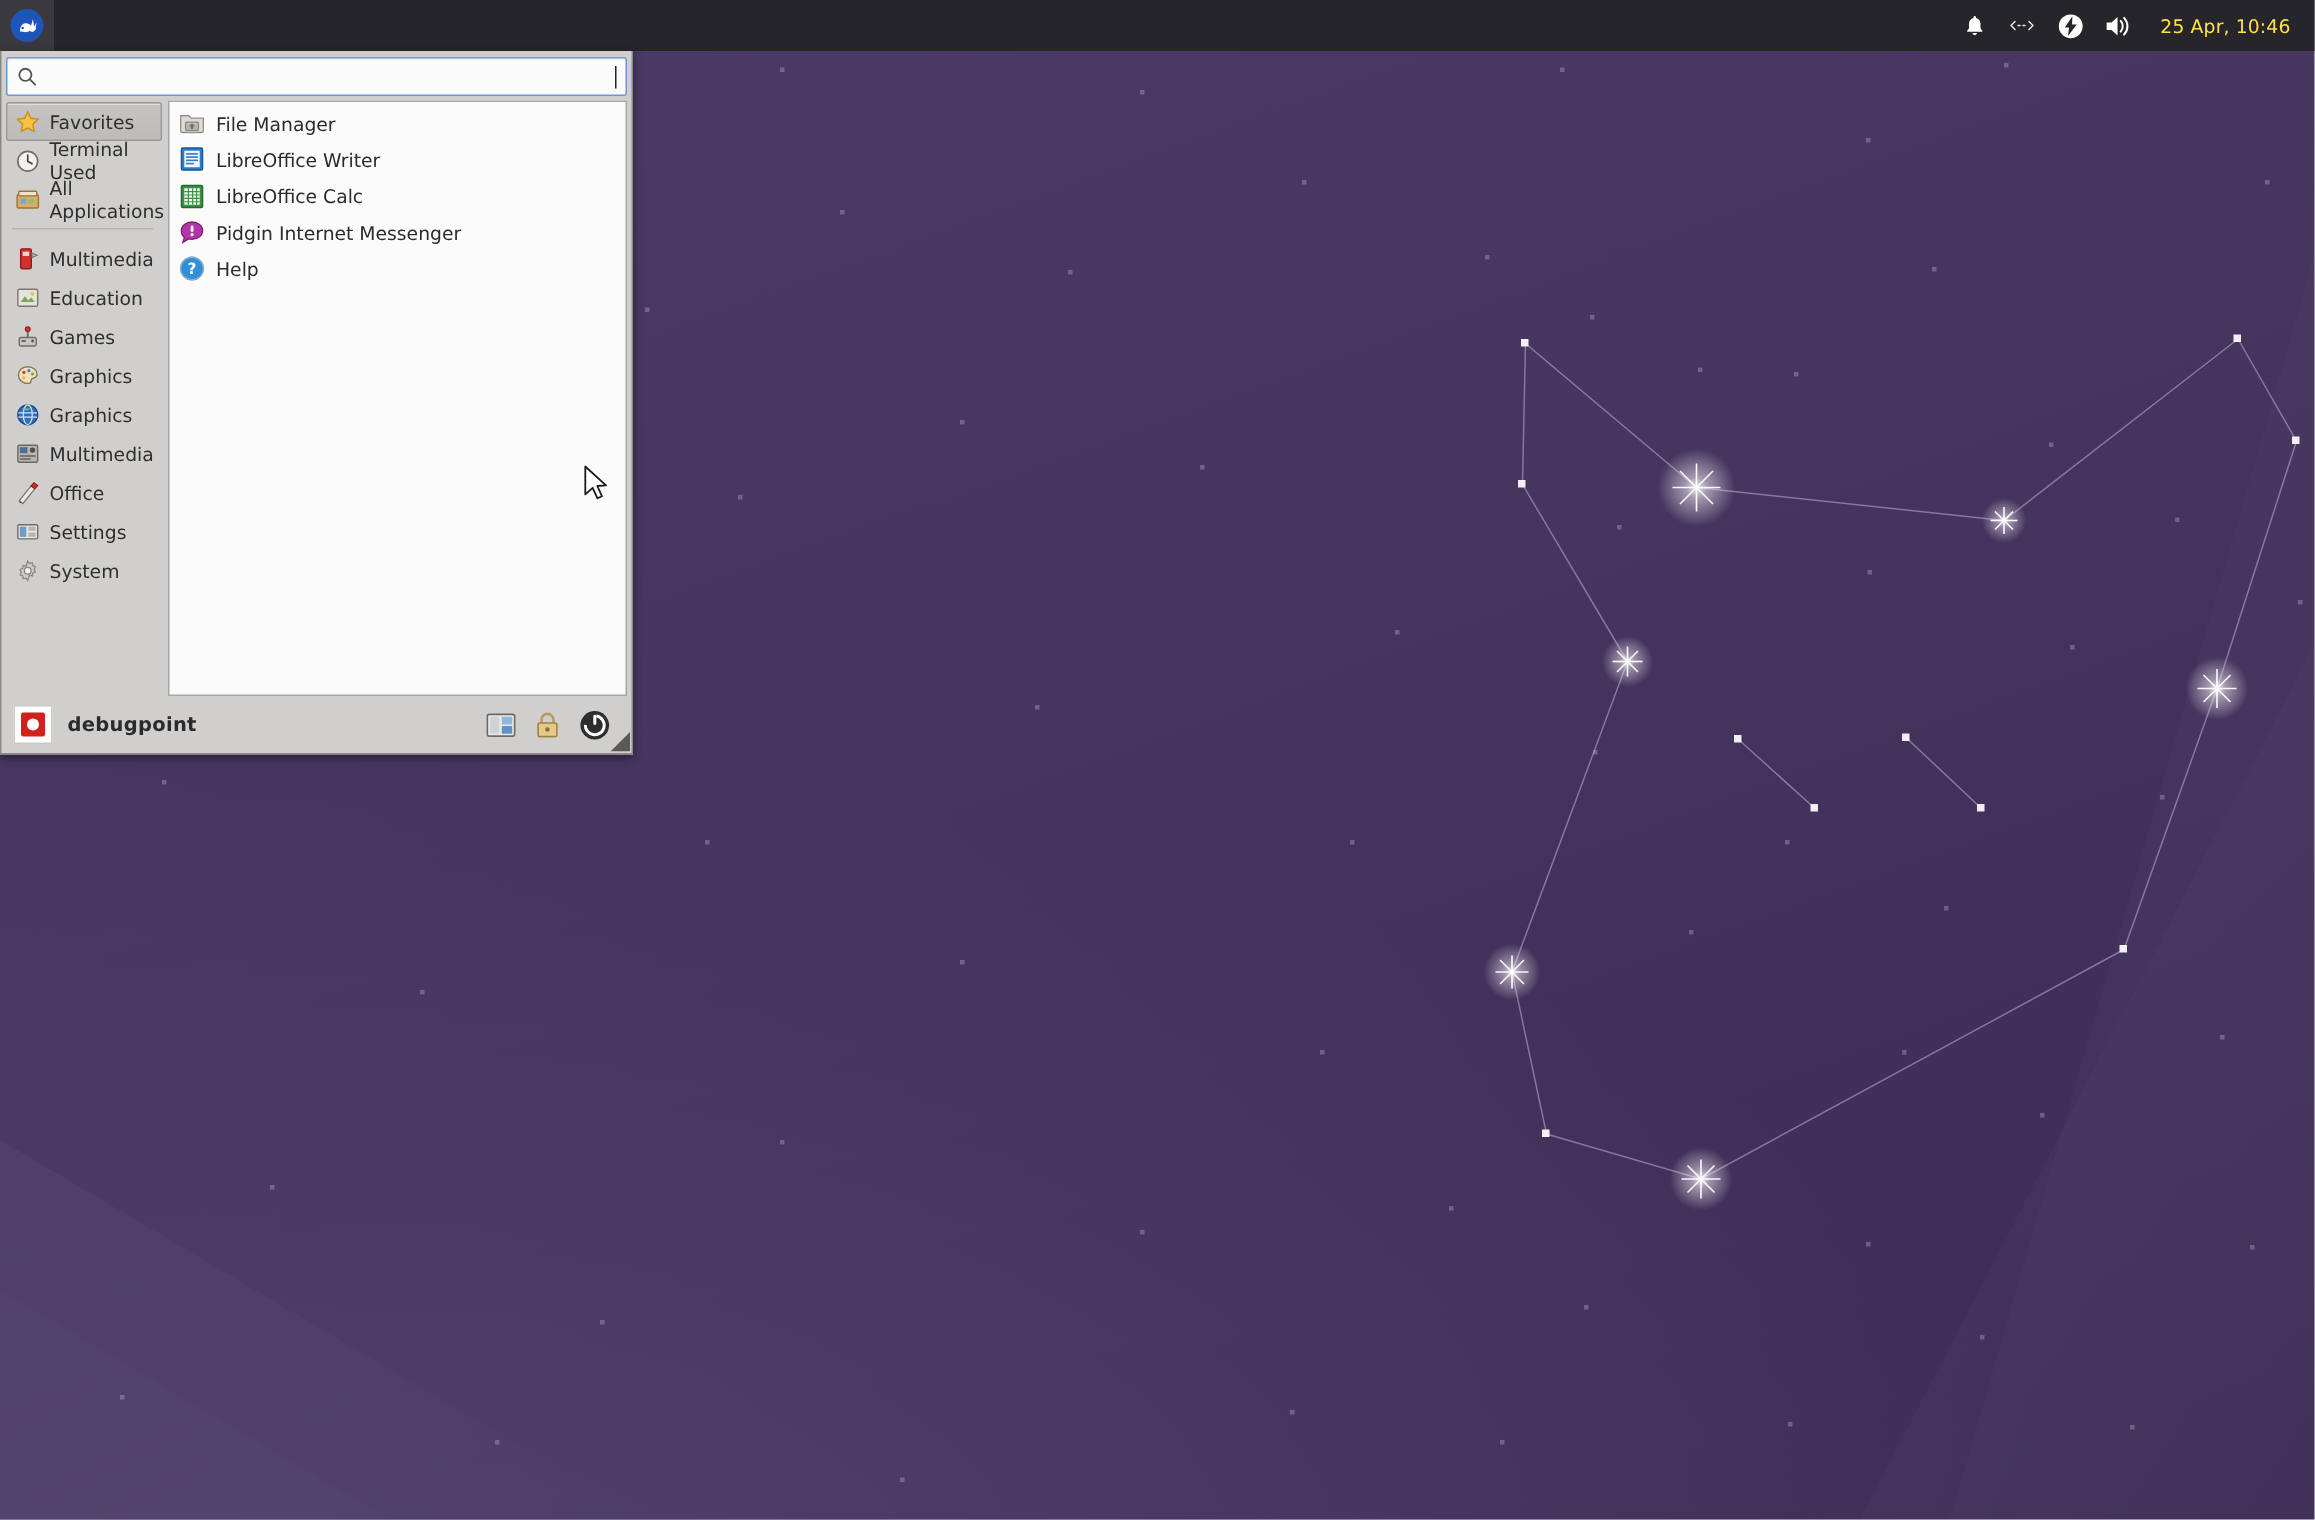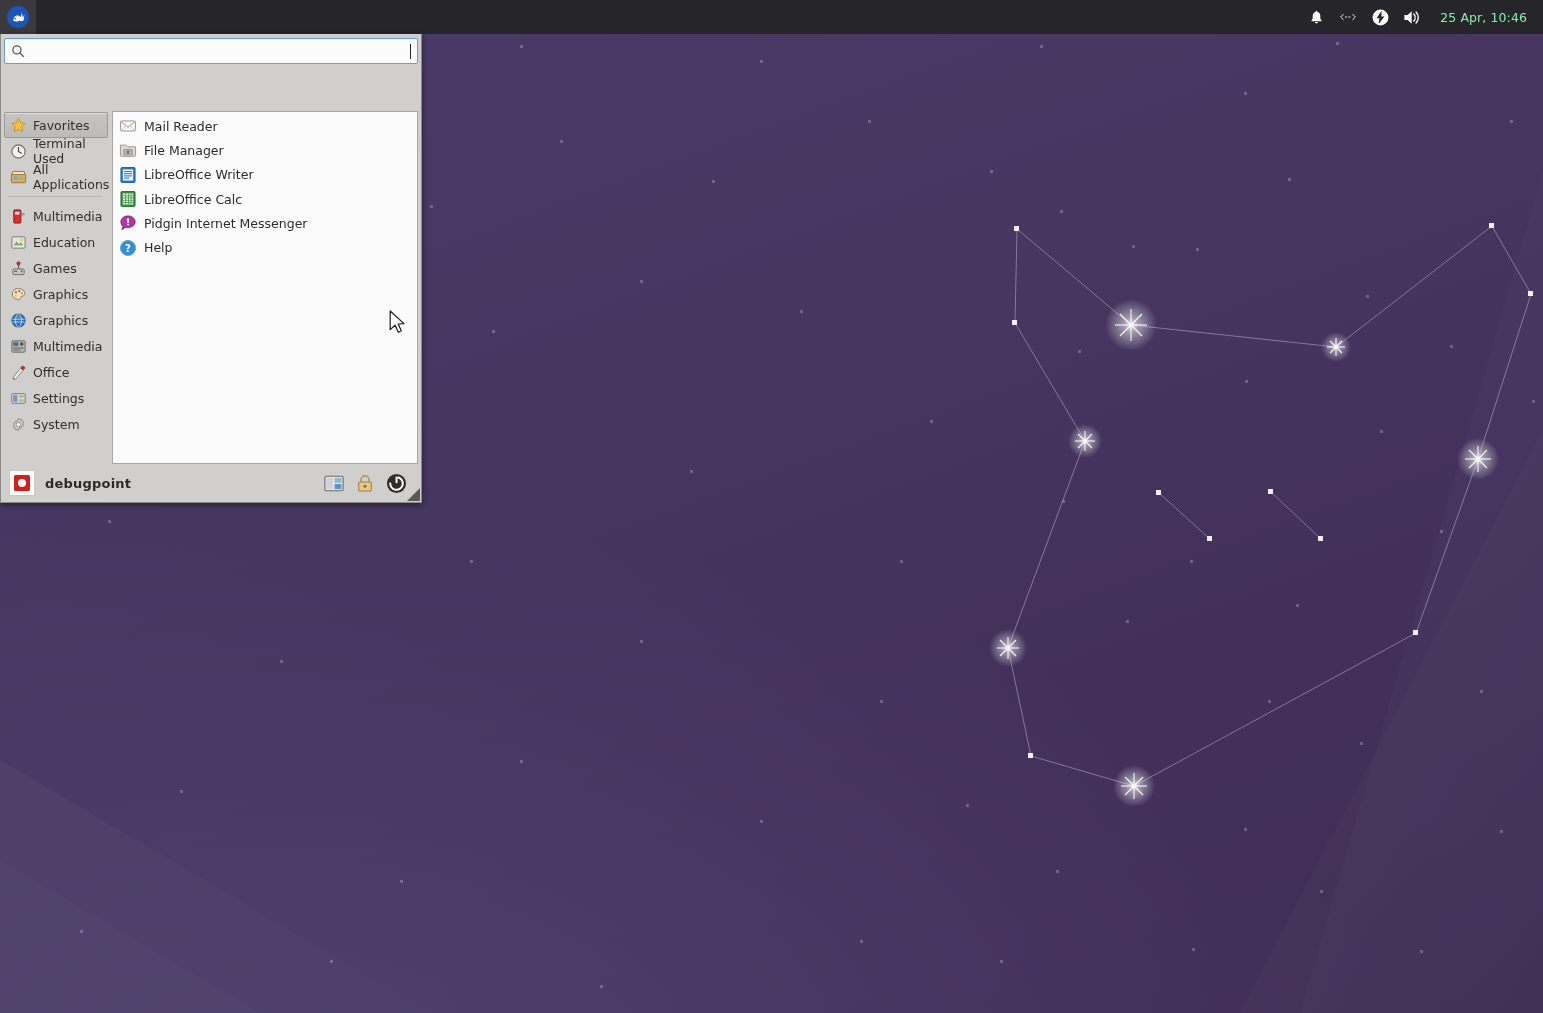--- a/index.html
+++ b/index.html
@@ -31,21 +31,21 @@
   }
   #tray {
     margin-left: auto; display: flex; align-items: center;
     height: 34px; padding-right: 10px; gap: 0px;
   }
   .tray-icon {
     width: 32px; height: 34px; display: flex;
     align-items: center; justify-content: center; color: #fdfdfd;
   }
   #clock {
-    color: #86efac; font-size: 12.5px; padding: 0 6px 0 12px;
+    color: #fde047; font-size: 12.5px; padding: 0 6px 0 12px;
     white-space: nowrap; letter-spacing: .1px;
   }
 
   
   #whisker {
     position: absolute; top: 34px; left: 0;
     width: 422px; height: 469px;
     background: #d0cfcd;
     border: 1px solid #8b8985;
     border-top: none;
@@ -67,21 +67,21 @@
     border: none; outline: none; background: transparent;
     font-family: inherit; padding-left: 5px;
   }
   .caret {
     width: 1px; height: 15px; background: #222; margin-left: 4px;
     animation: blink 1.06s step-end infinite;
   }
   @keyframes blink { 50% { opacity: 0; } }
 
   
-  #menu-body { flex: 1; display: flex; padding: 0 3px; gap: 4px; min-height: 0; margin-top: 44px; }
+  #menu-body { flex: 1; display: flex; padding: 0 3px; gap: 4px; min-height: 0; }
 
   #categories {
     width: 104px; display: flex; flex-direction: column;
     padding-top: 1px;
   }
   .cat {
     height: 26px; display: flex; align-items: center;
     padding: 0 4px 0 5px; gap: 6px;
     font-size: 12.5px; color: #2f2f2f; border: 1px solid transparent;
     border-radius: 2px;
@@ -462,28 +462,20 @@
           <path d="M9 2.2l1.2 1.6 2-.5.3 2 1.9.8-.8 1.9.8 1.9-1.9.8-.3 2-2-.5L9 15.8l-1.2-1.6-2 .5-.3-2-1.9-.8.8-1.9-.8-1.9 1.9-.8.3-2 2 .5z" fill="#cecbc5" stroke="#8a8782" stroke-width=".9"></path>
           <circle cx="9" cy="9" r="2.4" fill="#f3f2ef" stroke="#8a8782" stroke-width=".9"></circle>
         </svg>
         <span>System</span>
       </div>
     </div>
 
     <div id="applist">
 
 
-      <div class="app">
-        <svg class="ai" viewBox="0 0 20 20">
-          <rect x="1.6" y="4.4" width="16.8" height="11.2" rx="1.4" fill="#f7f6f3" stroke="#9a9790" stroke-width="1.1"></rect>
-          <path d="M2.2 5.2 L10 11.4 L17.8 5.2" fill="none" stroke="#9a9790" stroke-width="1.1"></path>
-          <path d="M2.2 14.9 L7.6 9.8 M17.8 14.9 L12.4 9.8" fill="none" stroke="#c3c0b9" stroke-width="1"></path>
-        </svg>
-        <span>Mail Reader</span>
-      </div>
 
       <div class="app">
         <svg class="ai" viewBox="0 0 20 20">
           <path d="M1.6 4.6h6.2l1.5 1.8h9.1v9.6a1 1 0 0 1-1 1H2.6a1 1 0 0 1-1-1z" fill="#dedbd4" stroke="#93908a" stroke-width="1"></path>
           <rect x="5.2" y="9.4" width="9.6" height="6" rx=".6" fill="#b9b6ae" stroke="#8d8a84" stroke-width=".9"></rect>
           <path d="M10 10.4 l2.2 2.2h-1.4v1.8H9.2v-1.8H7.8z" fill="#6f6c66"></path>
         </svg>
         <span>File Manager</span>
       </div>
 

